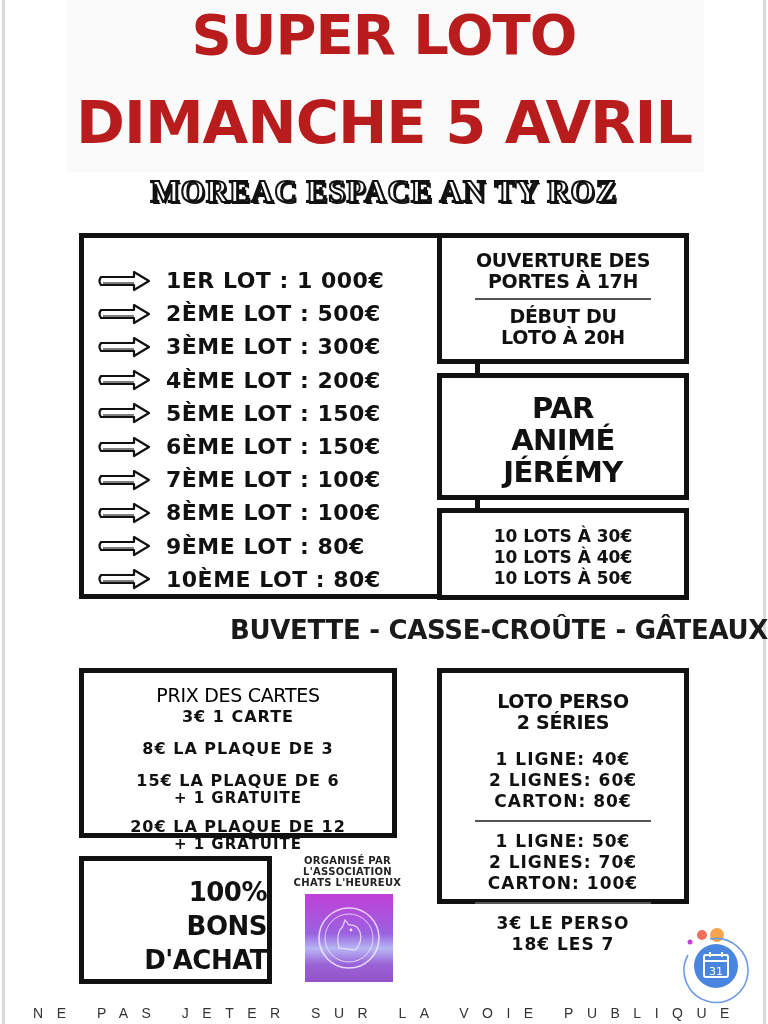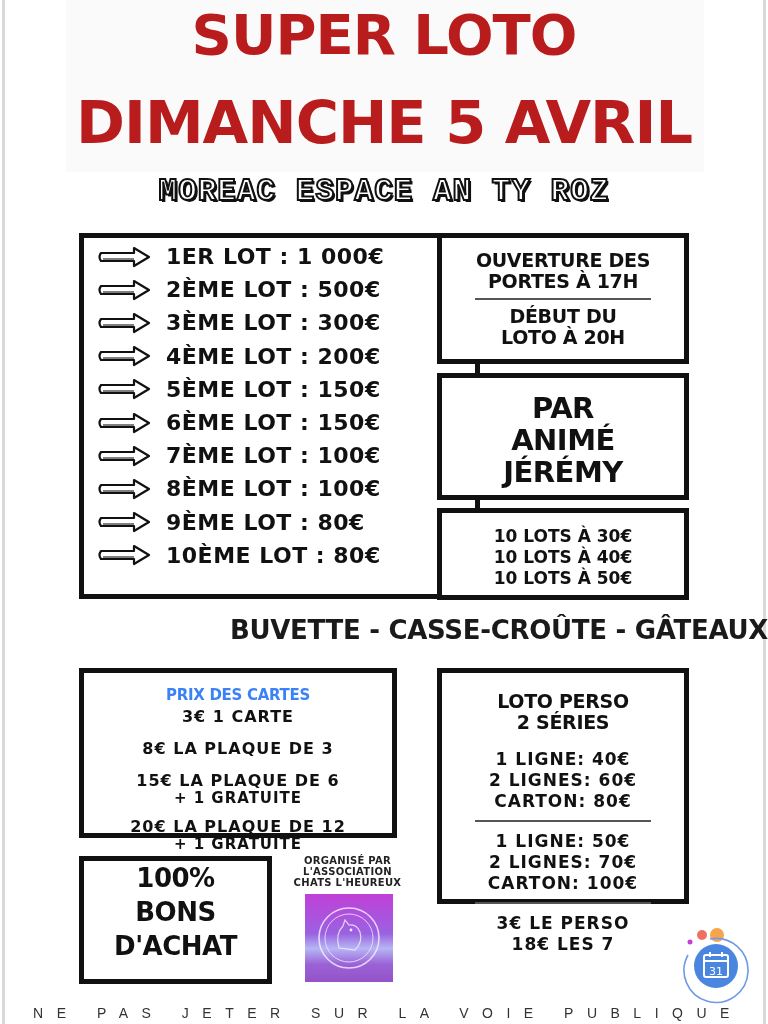--- a/index.html
+++ b/index.html
@@ -19,32 +19,32 @@
     .title-line {
       position: absolute; left: 0; width: 768px; text-align: center;
       font-family: "DejaVu Sans", sans-serif; font-weight: bold; color: #b91c1c;
       letter-spacing: -1px;
     }
     .title-line.l1 { top: 2px; font-size: 56px; }
     .title-line.l2 { top: 88px; font-size: 59px; }
 
     .venue {
       position: absolute; left: 0; width: 768px; top: 174px; text-align: center;
-      font-family: Liberation Mono, monospace; font-weight: bold; font-size: 31px;
+      font-family: Liberation Serif, serif; font-weight: bold; font-size: 31px;
       color: #ffffff; letter-spacing: 1px;
       -webkit-text-stroke: 2px #111;
       text-shadow: 2px 2px 0 #111;
     }
 
     .box {
       position: absolute; border: 5px solid #111; background: #fff;
     }
 
     
-    .prizes { left: 79px; top: 233px; width: 401px; height: 366px; padding-top: 2px; }
+    .prizes { left: 79px; top: 233px; width: 401px; height: 366px; padding-top: 26px; }
     .prize-row {
       display: flex; align-items: center; height: 33.2px; padding-left: 14px;
     }
     .arrow-icon { width: 54px; height: 22px; margin-right: 14px; flex: none; }
     .prize-text {
       font-family: "DejaVu Sans", sans-serif; font-weight: bold; font-size: 22px;
       letter-spacing: 0.5px; color: #111; white-space: nowrap;
     }
 
     
@@ -70,22 +70,22 @@
 
     .refreshments {
       position: absolute; left: 0; width: 768px; top: 615px; text-align: right;
       font-family: "DejaVu Sans", sans-serif; font-weight: bold; font-size: 26px;
       color: #1a1a1a; letter-spacing: -0.3px;
     }
 
     
     .cards { left: 79px; top: 668px; width: 318px; height: 170px; text-align: center; padding-top: 10px; }
     .cards .heading {
-      font-family: "DejaVu Sans", sans-serif; font-weight: bold; font-size: 15px;
-      line-height: 24px; color: #3b82f6; letter-spacing: -0.3px;
+      font-family: "DejaVu Sans", sans-serif; font-weight: normal; font-size: 19px;
+      line-height: 24px; color: #000000; letter-spacing: -0.3px;
     }
     .cards .item {
       font-family: "DejaVu Sans", sans-serif; font-weight: bold; font-size: 16px;
       color: #111; letter-spacing: 1px;
     }
     .cards .item .l1 { display: block; line-height: 20px; }
     .cards .item .l2 { display: block; line-height: 14px; font-size: 15px; }
     .cards .item.single { line-height: 23px; }
     .cards .item + .item { margin-top: 12px; }
 
@@ -96,21 +96,21 @@
       line-height: 21px; color: #111; letter-spacing: -0.3px;
     }
     .perso .lines { margin-top: 16px; }
     .perso .row {
       font-family: "DejaVu Sans", sans-serif; font-weight: bold; font-size: 17px;
       line-height: 21px; color: #111; letter-spacing: 1px;
     }
     .perso .divider { width: 176px; height: 2px; background: #555; margin: 8px auto 9px; }
 
     
-    .vouchers { left: 79px; top: 856px; width: 193px; height: 128px; text-align: center; }
+    .vouchers { left: 79px; top: 856px; width: 193px; height: 128px; text-align: right; padding-top: 14px; }
     .vouchers .line {
       font-family: "DejaVu Sans", sans-serif; font-weight: bold; font-size: 26px;
       line-height: 34px; color: #111; letter-spacing: -0.5px;
     }
 
     .organizer {
       position: absolute; left: 280px; top: 855px; width: 135px; text-align: center;
       font-family: "DejaVu Sans", sans-serif; font-weight: bold; font-size: 10px;
       line-height: 11px; color: #222; letter-spacing: 0.3px;
     }

